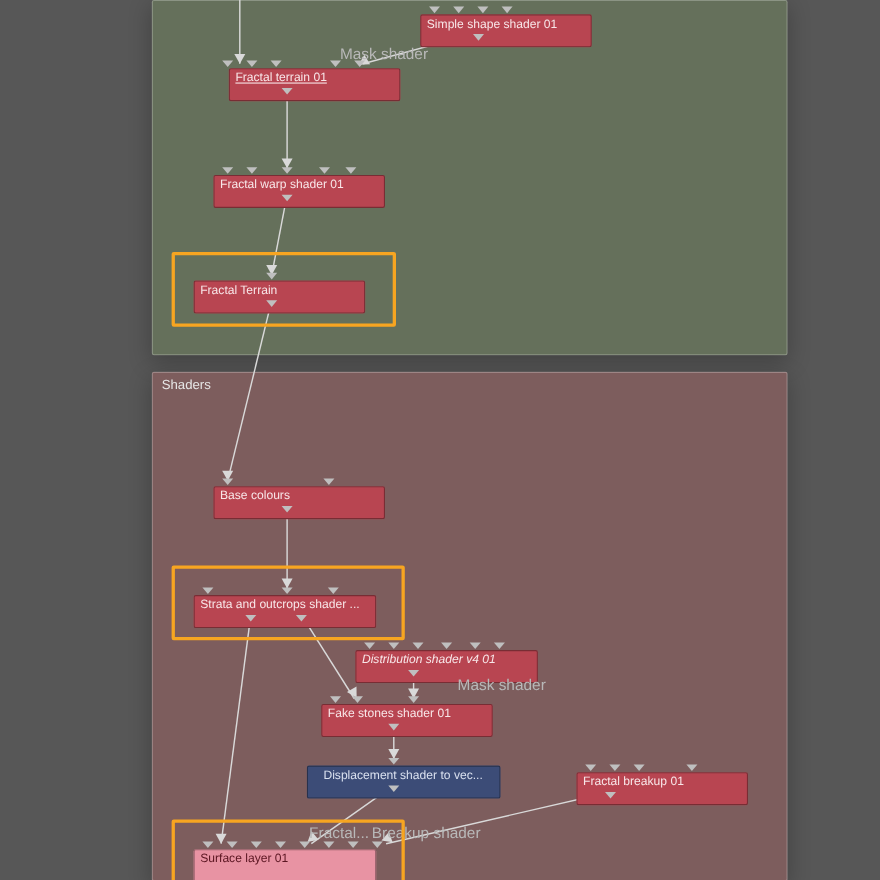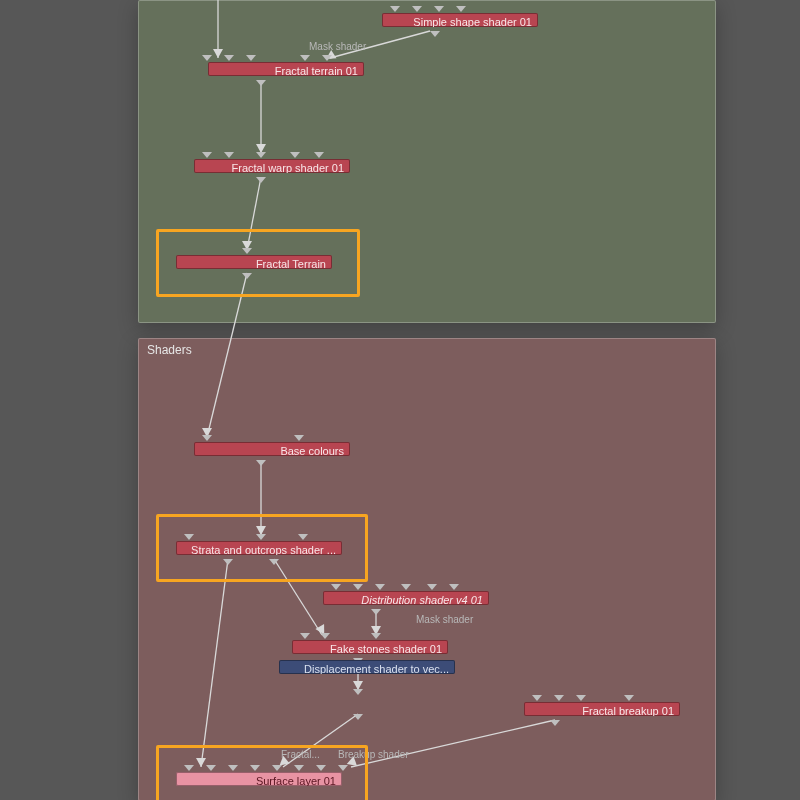--- a/index.html
+++ b/index.html
@@ -25,30 +25,29 @@
     top: 4px;
     left: 8px;
     font-size: 12px;
     color: #e6e6e6;
   }
   .group.terrain { background: #65705b; }
   .group.shaders { background: #7d5d5d; }
 
   .node {
     position: absolute;
-    height: 14px;
+    height: 30px;
     line-height: 18px;
     padding: 0 6px;
     border-radius: 2px;
     white-space: nowrap;
     overflow: hidden;
     font-size: 11px;
     box-sizing: border-box;
     box-shadow: inset 0 0 0 1px rgba(0,0,0,0.35);
-    text-align: right;
   }
   .node.red   { background: #b84551; color: #f8e6e8; }
   .node.blue  { background: #3c4c77; color: #d9e0ef; }
   .node.pink  { background: #e893a3; color: #5a1521; }
 
   .highlight {
     position: absolute;
     border: 3px solid #f7a521;
     border-radius: 2px;
     pointer-events: none;
@@ -57,21 +56,21 @@
   .port {
     position: absolute;
     width: 0;
     height: 0;
     border-left: 5px solid transparent;
     border-right: 5px solid transparent;
     border-top: 6px solid #bfbfbf;
   }
   .portlabel {
     position: absolute;
-    font-size: 10px;
+    font-size: 14px;
     color: #b8b8b8;
     white-space: nowrap;
     padding-left: 36px;
   }
 
   svg.wires {
     position: absolute;
     inset: 0;
     width: 800px;
     height: 800px;
@@ -189,21 +188,21 @@
 <div class="port" style="left:449px; top:584px;"></div>
 <div class="port" style="left:371px; top:609px;"></div>
 <div class="portlabel" style="left:380px; top:614px;">Mask shader</div>
 
 <div class="node red" style="left:292px; top:640px; width:156px;">Fake stones shader 01</div>
 <div class="port" style="left:300px; top:633px;"></div>
 <div class="port" style="left:320px; top:633px;"></div>
 <div class="port" style="left:371px; top:633px;"></div>
 <div class="port" style="left:353px; top:658px;"></div>
 
-<div class="node blue" style="left:279px; top:660px; width:176px;padding-left:15px;">Displacement shader to vec...</div>
+<div class="node blue" style="left:279px; top:696px; width:176px;padding-left:15px;">Displacement shader to vec...</div>
 <div class="port" style="left:353px; top:689px;"></div>
 <div class="port" style="left:353px; top:714px;"></div>
 
 <div class="node red" style="left:524px; top:702px; width:156px;">Fractal breakup 01</div>
 <div class="port" style="left:532px; top:695px;"></div>
 <div class="port" style="left:554px; top:695px;"></div>
 <div class="port" style="left:576px; top:695px;"></div>
 <div class="port" style="left:624px; top:695px;"></div>
 <div class="port" style="left:550px; top:720px;"></div>
 

